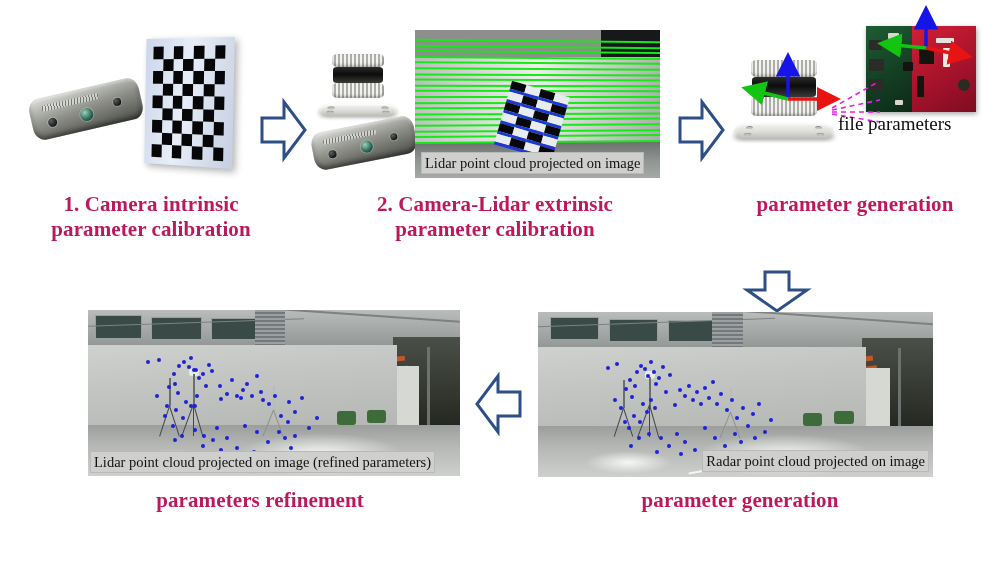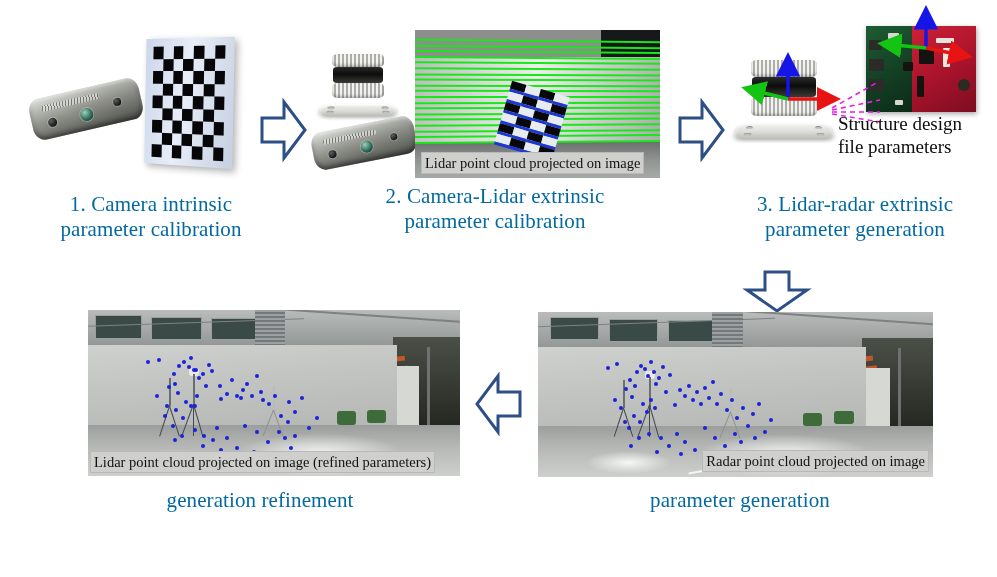--- a/index.html
+++ b/index.html
@@ -1,21 +1,21 @@
 <!DOCTYPE html>
 <html><head>
 <meta charset="utf-8">
 <style>
   html,body{margin:0;padding:0;background:#ffffff;}
   body{width:997px;height:577px;position:relative;overflow:hidden;
        font-family:"Liberation Serif","DejaVu Serif",serif;color:#0d0d0d;}
   .abs{position:absolute;}
   .caption-label{
-    text-align:center;font-size:21px;line-height:25px;color:#0369a1;
-    font-family:"Liberation Serif","DejaVu Serif",serif;letter-spacing:.1px;
+    text-align:center;font-size:21px;line-height:25px;color:#be185d;
+    font-family:"Liberation Serif","DejaVu Serif",serif;letter-spacing:.1px;font-weight:bold;
   }
   .photo{position:absolute;overflow:hidden;background:#8d8f8c;}
   .imgcap{
     position:absolute;background:#cfd0cd;color:#111;
     font-family:"Liberation Serif","DejaVu Serif",serif;
     font-size:14.5px;line-height:18px;white-space:nowrap;
     padding:1px 3px;border:1px solid #b9bab7;
   }
   
   .arrow svg{display:block;}
@@ -300,21 +300,21 @@
         <b style="left: 15px; top: 63px; width: 15px; height: 3px;"></b>
         <i style="left: 30px; top: 55px; width: 15px; height: 8px; background: rgb(233, 236, 239);"></i>
         <b style="left: 30px; top: 63px; width: 15px; height: 3px;"></b>
         <i style="left: 45px; top: 55px; width: 15px; height: 8px; background: rgb(8, 8, 12);"></i>
         <b style="left: 45px; top: 63px; width: 15px; height: 3px;"></b>
       </div>
 
     <div class="imgcap" style="left:6px;bottom:4px;">Lidar point cloud projected on image</div>
   </div>
 
-  <div class="caption-label abs" style="left:40px;top:184px;width:310px;">
+  <div class="caption-label abs" style="left:40px;top:192px;width:310px;">
     <div>2. Camera-Lidar extrinsic</div>
     <div>parameter calibration</div>
   </div>
 </div>
 
 <div class="abs arrow" style="left:676px;top:98px;">
   <svg width="50" height="64" viewBox="0 0 50 64">
     <path d="M4 20 L26 20 L26 4 L47 32 L26 60 L26 44 L4 44 Z" fill="#ffffff" stroke="#2d4f86" stroke-width="3" stroke-linejoin="miter"></path>
   </svg>
 </div>
@@ -375,26 +375,24 @@
   <svg class="axis" style="left:60px;top:60px;" width="200" height="80" viewBox="0 0 200 80">
     <g stroke="#e81ce8" stroke-width="1.6" stroke-dasharray="5,4" fill="none">
       <path d="M52 48 L98 22"></path>
       <path d="M52 50 L100 40"></path>
       <path d="M52 52 L100 52"></path>
       <path d="M52 54 L100 62"></path>
     </g>
   </svg>
 
   <div class="abs" style="left:118px;top:112px;width:160px;font-size:19px;line-height:23px;">
-    <div>Structure design</div>
     <div>file parameters</div>
   </div>
 
   <div class="caption-label abs" style="left:-4px;top:192px;width:278px;">
-    <div>3. Lidar-radar extrinsic</div>
     <div>parameter generation</div>
   </div>
 </div>
 
 <div class="abs arrow" style="left:742px;top:268px;">
   <svg width="70" height="46" viewBox="0 0 70 46">
     <path d="M23 4 L47 4 L47 22 L65 22 L35 43 L5 22 L23 22 Z" fill="#ffffff" stroke="#2d4f86" stroke-width="3" stroke-linejoin="miter"></path>
   </svg>
 </div>
 
@@ -631,15 +629,15 @@
         <div class="pt" style="background: rgb(28, 34, 216); left: 92px; top: 123.6px;"></div>
         <div class="pt" style="background: rgb(28, 34, 216); left: 85.4px; top: 128.4px;"></div>
         <div class="pt" style="background: rgb(28, 34, 216); left: 200.8px; top: 136px;"></div>
         <div class="pt" style="background: rgb(28, 34, 216); left: 205.2px; top: 123.6px;"></div>
       </div>
 
     <div class="imgcap" style="left:2px;bottom:3px;">Lidar point cloud projected on image (refined parameters)</div>
   </div>
 
   <div class="caption-label abs" style="left:20px;top:188px;width:400px;">
-    <div>generation refinement</div>
+    <div>parameters refinement</div>
   </div>
 </div>
 
 </body></html>

